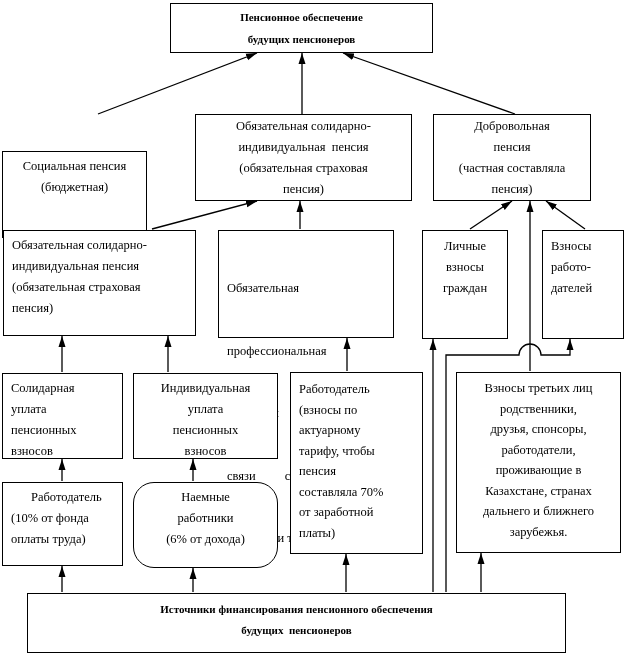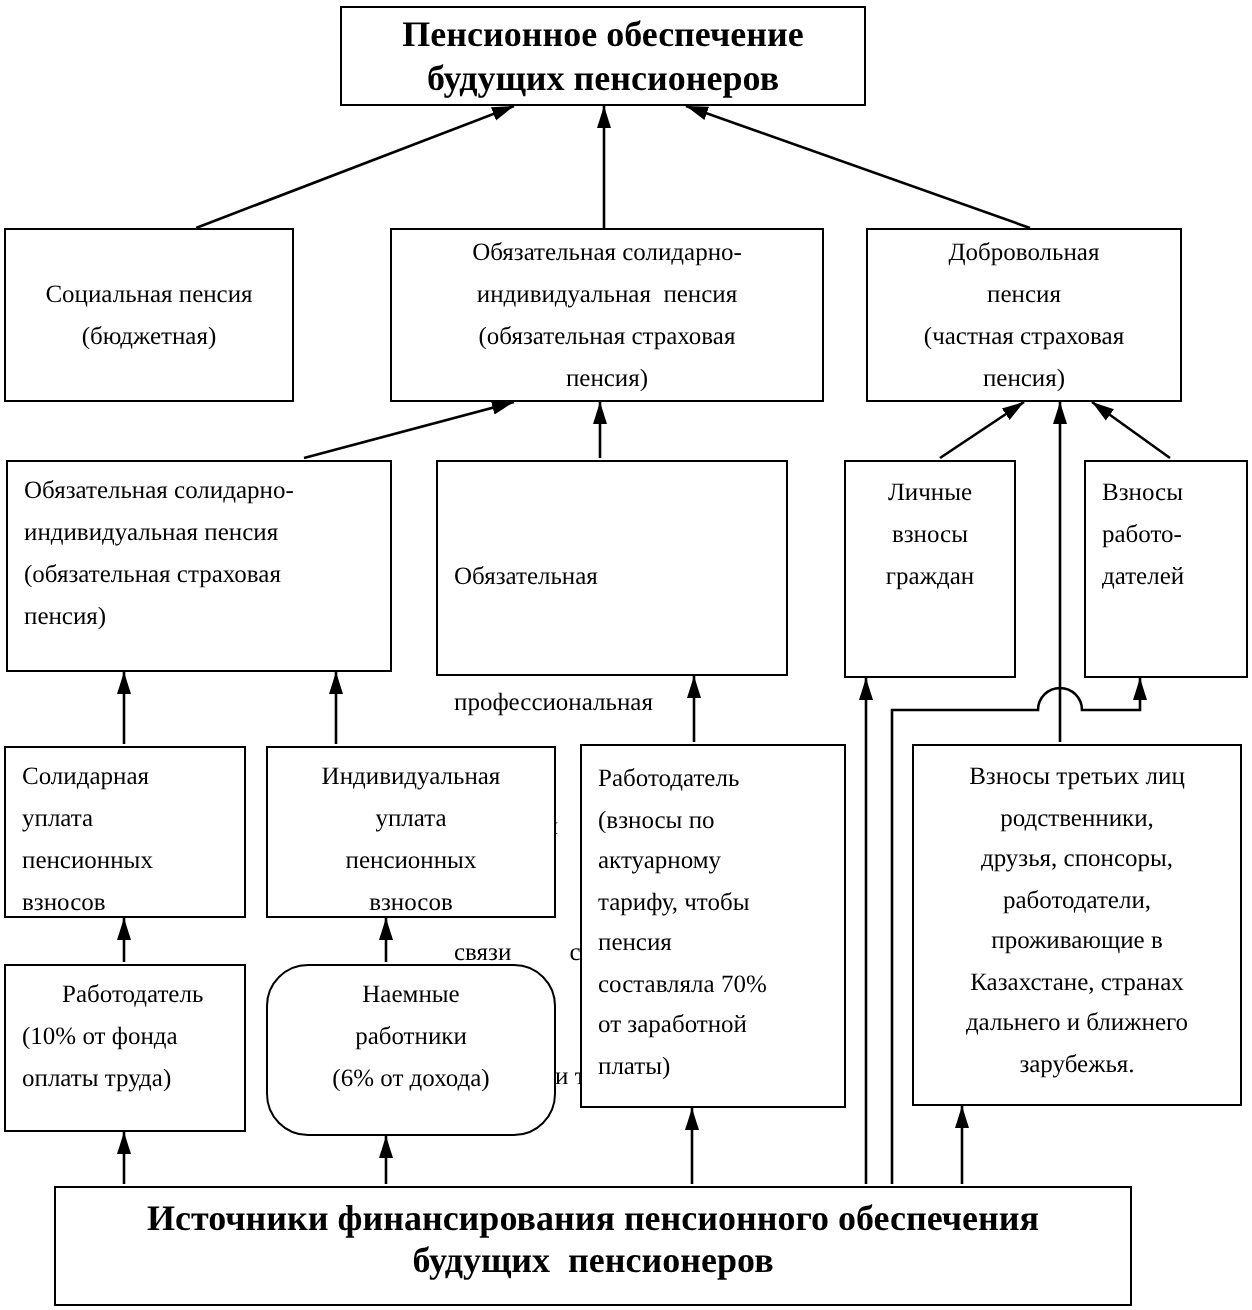--- a/index.html
+++ b/index.html
@@ -16,22 +16,22 @@
     position:absolute;
     box-sizing:border-box;
     border:1.5px solid #000;
     background:#fff;
     font-size:12.5px;
     line-height:21px;
     white-space:pre-wrap;
     padding:4px 8px;
   }
   .c{text-align:center;}
-  .b{font-weight:bold;font-size:18px;text-align:center;}
-  .vcenter{display:flex;align-items:center;justify-content:center;}
+  .b{font-weight:bold;font-size:11px;text-align:center;}
+  .vcenter{display:flex;align-items:flex-start;justify-content:center;margin-top:37px;}
   .tight{line-height:20.5px;}
   .jline{line-height:20.5px;white-space:nowrap;}
   .ws1{word-spacing:22px;}
   .ws2{word-spacing:26px;}
 </style>
 </head>
 <body>
 
 <div class="canvas">
 
@@ -70,21 +70,21 @@
   <div class="node c vcenter" style="left:2px;top:114px;width:145px;height:87px;"><span style="white-space:pre-wrap;">Социальная пенсия
 (бюджетная)</span></div>
 
   <div class="node c" style="left:195px;top:114px;width:217px;height:87px;padding:1px 4px;">Обязательная солидарно-
 индивидуальная  пенсия
 (обязательная страховая
 пенсия)</div>
 
   <div class="node c" style="left:433px;top:114px;width:158px;height:87px;padding:1px 4px;">Добровольная
 пенсия
-(частная страховая
+(частная составляла
 пенсия)</div>
 
   <div class="node" style="left:3px;top:230px;width:193px;height:106px;">Обязательная солидарно-
 индивидуальная пенсия
 (обязательная страховая
 пенсия)</div>
 
   <div class="node" style="left:218px;top:230px;width:176px;height:108px;padding:5px 8px;">
     <div class="jline">Обязательная</div>
     <div class="jline">профессиональная</div>

